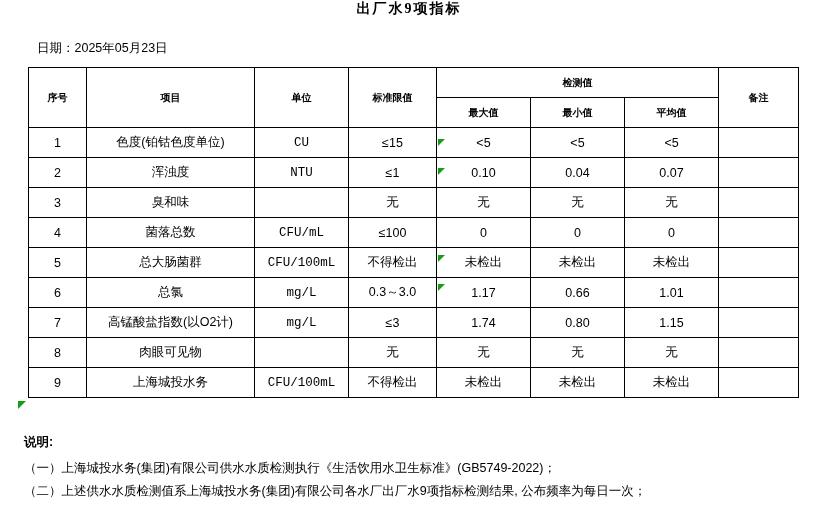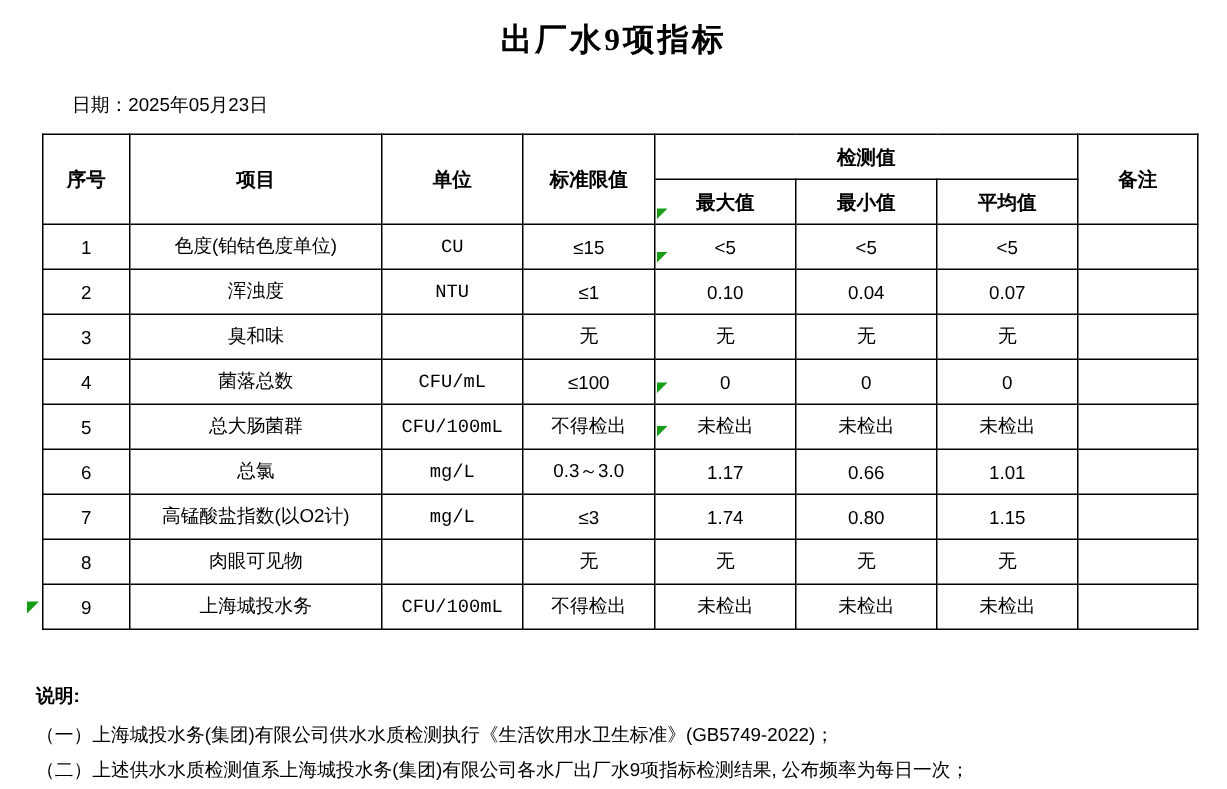--- a/index.html
+++ b/index.html
@@ -15,29 +15,28 @@
     position: relative;
     overflow: hidden;
   }
   .page {
     position: relative;
     width: 818px;
     height: 526px;
   }
   .title {
     text-align: center;
-    font-size: 21px;
+    font-size: 14px;
     font-weight: bold;
     letter-spacing: 2px;
-    padding-top: 12px;
     font-family: "Liberation Serif", serif;
   }
   .date-line {
     margin-top: 22px;
-    margin-left: 48px;
+    margin-left: 37px;
     font-size: 12.5px;
     font-family: "Liberation Sans", sans-serif;
   }
   table.main {
     border-collapse: collapse;
     margin-left: 28px;
     margin-top: 10px;
     width: 762px;
     table-layout: fixed;
   }
@@ -45,21 +44,21 @@
     border: 1px solid #000000;
     font-size: 12.5px;
     font-weight: normal;
     padding: 0;
     height: 29px;
     text-align: center;
     vertical-align: middle;
   }
   table.main th {
     font-weight: bold;
-    font-size: 13px;
+    font-size: 10px;
   }
   .col-no     { width: 58px; }
   .col-item   { width: 168px; }
   .col-unit   { width: 94px; }
   .col-limit  { width: 88px; }
   .col-val    { width: 94px; }
   .col-note   { width: 80px; }
   td.left {
     text-align: left;
     padding-left: 8px;

